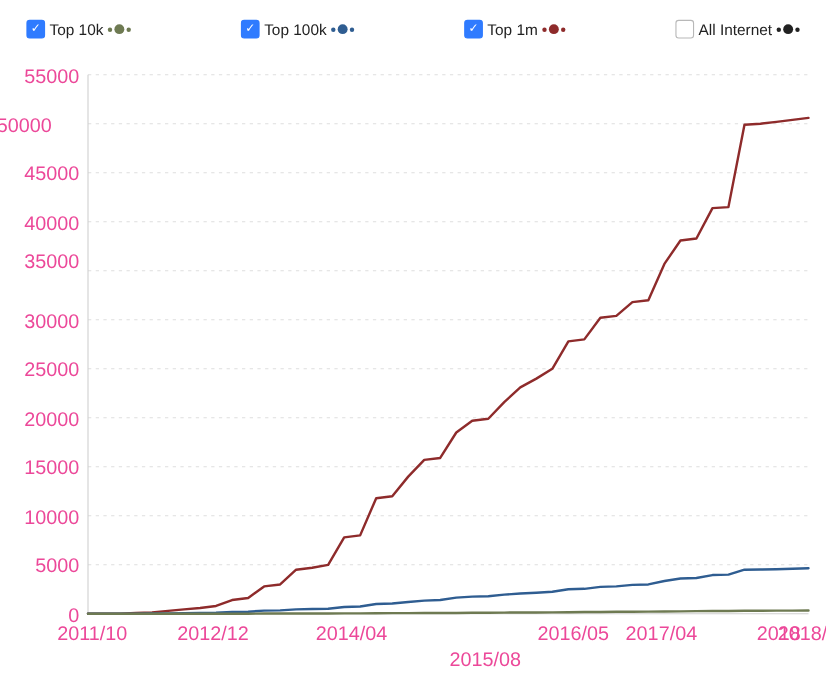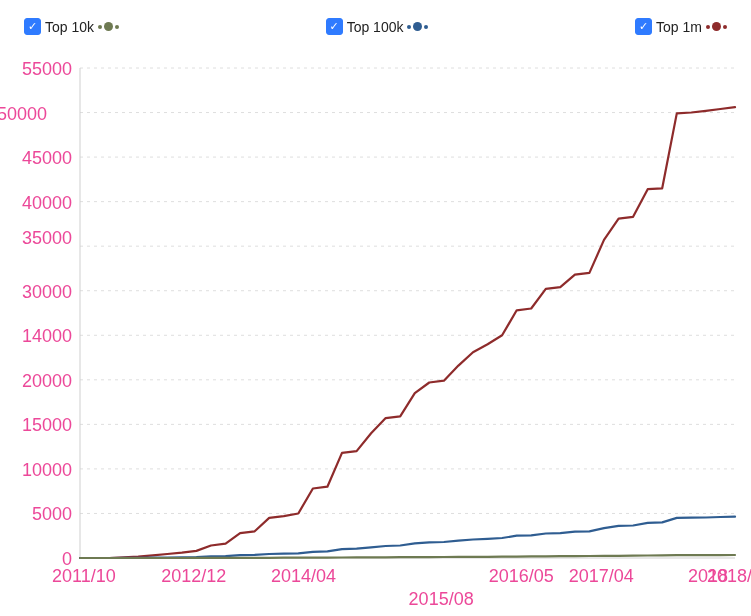--- a/index.html
+++ b/index.html
@@ -108,20 +108,29 @@
   </div>
   <div class="legend-item">
     <span class="chk" data-checked="true">✓</span>
     <span class="legend-label">Top 1m</span>
     <span class="swatch">
       <span class="dot-sm" style="background:#8e2b2b"></span>
       <span class="dot-lg" style="background:#8e2b2b"></span>
       <span class="dot-sm" style="background:#8e2b2b"></span>
     </span>
   </div>
+  <div class="legend-item">
+    <span class="chk" data-checked="false"></span>
+    <span class="legend-label">All Internet</span>
+    <span class="swatch">
+      <span class="dot-sm" style="background:#222"></span>
+      <span class="dot-lg" style="background:#222"></span>
+      <span class="dot-sm" style="background:#222"></span>
+    </span>
+  </div>
 </div>
 
 <div class="chart-wrap">
   <svg class="chart" id="chart-svg" width="751" height="560">
       <line x1="80" x2="735" y1="470.45454545454544" y2="470.45454545454544" class="grid-line"></line>
       <line x1="80" x2="735" y1="425.9090909090909" y2="425.9090909090909" class="grid-line"></line>
       <line x1="80" x2="735" y1="381.3636363636364" y2="381.3636363636364" class="grid-line"></line>
       <line x1="80" x2="735" y1="336.8181818181818" y2="336.8181818181818" class="grid-line"></line>
       <line x1="80" x2="735" y1="292.27272727272725" y2="292.27272727272725" class="grid-line"></line>
       <line x1="80" x2="735" y1="247.72727272727275" y2="247.72727272727275" class="grid-line"></line>
@@ -135,29 +144,29 @@
       <path d="M80.0 515.0 L94.6 515.0 L109.1 515.0 L123.7 514.3 L138.2 513.7 L152.8 512.3 L167.3 511.0 L181.9 509.7 L196.4 507.9 L211.0 502.5 L225.6 500.7 L240.1 490.1 L254.7 488.3 L269.2 474.9 L283.8 473.1 L298.3 470.5 L312.9 445.5 L327.4 443.7 L342.0 409.9 L356.6 408.1 L371.1 390.3 L385.7 375.1 L400.2 373.3 L414.8 350.2 L429.3 339.5 L443.9 337.7 L458.4 322.6 L473.0 309.2 L487.6 301.2 L502.1 292.3 L516.7 267.3 L531.2 265.5 L545.8 245.9 L560.3 244.2 L574.9 231.7 L589.4 229.9 L604.0 196.9 L618.6 175.6 L633.1 173.8 L647.7 146.2 L662.2 145.3 L676.8 70.4 L691.3 69.5 L705.9 67.8 L720.4 66.0 L735.0 64.2 " fill="none" stroke="#8e2b2b" stroke-width="2.2" stroke-linejoin="round" stroke-linecap="round"></path>
       <path d="M80.0 515.0 L94.6 515.0 L109.1 515.0 L123.7 514.9 L138.2 514.8 L152.8 514.6 L167.3 514.5 L181.9 514.3 L196.4 514.1 L211.0 513.4 L225.6 513.1 L240.1 512.1 L254.7 511.9 L269.2 511.0 L283.8 510.7 L298.3 510.4 L312.9 508.8 L327.4 508.4 L342.0 506.1 L356.6 505.6 L371.1 504.3 L385.7 503.0 L400.2 502.5 L414.8 500.3 L429.3 499.4 L443.9 499.0 L458.4 497.6 L473.0 496.5 L487.6 495.8 L502.1 495.0 L516.7 492.7 L531.2 492.3 L545.8 490.5 L560.3 490.1 L574.9 488.7 L589.4 488.3 L604.0 485.2 L618.6 482.9 L633.1 482.5 L647.7 479.8 L662.2 479.4 L676.8 474.9 L691.3 474.7 L705.9 474.5 L720.4 474.0 L735.0 473.6 " fill="none" stroke="#2f5d91" stroke-width="2.2" stroke-linejoin="round" stroke-linecap="round"></path>
       <path d="M80.0 515.0 L94.6 515.0 L109.1 515.0 L123.7 515.0 L138.2 515.0 L152.8 515.0 L167.3 515.0 L181.9 515.0 L196.4 514.9 L211.0 514.9 L225.6 514.9 L240.1 514.8 L254.7 514.8 L269.2 514.8 L283.8 514.7 L298.3 514.7 L312.9 514.6 L327.4 514.6 L342.0 514.5 L356.6 514.4 L371.1 514.4 L385.7 514.3 L400.2 514.2 L414.8 514.2 L429.3 514.1 L443.9 514.0 L458.4 513.9 L473.0 513.8 L487.6 513.8 L502.1 513.7 L516.7 513.6 L531.2 513.4 L545.8 513.3 L560.3 513.2 L574.9 513.1 L589.4 513.0 L604.0 512.9 L618.6 512.8 L633.1 512.6 L647.7 512.5 L662.2 512.4 L676.8 512.2 L691.3 512.2 L705.9 512.1 L720.4 512.1 L735.0 512.0 " fill="none" stroke="#6e7a52" stroke-width="2.2" stroke-linejoin="round" stroke-linecap="round"></path>
     </svg>
   <div id="tick-layer">
       <div class="tick-label" style="right: 679px; top: 506px;">0</div>
       <div class="tick-label" style="right: 679px; top: 461.455px;">5000</div>
       <div class="tick-label" style="right: 679px; top: 416.909px;">10000</div>
       <div class="tick-label" style="right: 679px; top: 372.364px;">15000</div>
       <div class="tick-label" style="right: 679px; top: 327.818px;">20000</div>
-      <div class="tick-label" style="right: 679px; top: 283.273px;">14000</div>
+      <div class="tick-label" style="right: 679px; top: 283.273px;">25000</div>
       <div class="tick-label" style="right: 679px; top: 238.727px;">30000</div>
       <div class="tick-label" style="right: 679px; top: 185px;">35000</div>
       <div class="tick-label" style="right: 679px; top: 149.636px;">40000</div>
       <div class="tick-label" style="right: 679px; top: 105.091px;">45000</div>
       <div class="tick-label" style="right: 704px; top: 60.5455px; text-align: center;">50000</div>
       <div class="tick-label" style="right: 679px; top: 16px;">55000</div>
       <div class="tick-label" style="left: 52px; top: 523px;">2011/10</div>
       <div class="tick-label" style="left: 161.167px; top: 523px;">2012/12</div>
-      <div class="tick-label" style="left: 271px; top: 523px;">2014/04</div>
+      <div class="tick-label" style="left: 287px; top: 523px;">2014/04</div>
       <div class="tick-label" style="left: 408.611px; top: 546px;">2015/08</div>
       <div class="tick-label" style="left: 488.667px; top: 523px;">2016/05</div>
       <div class="tick-label" style="left: 568.722px; top: 523px;">2017/04</div>
       <div class="tick-label" style="left: 707px; top: 523px;">2018/12</div>
       <div class="tick-label" style="left: 687.889px; top: 523px;">2018</div>
     </div>
 </div>
 
 </body></html>

